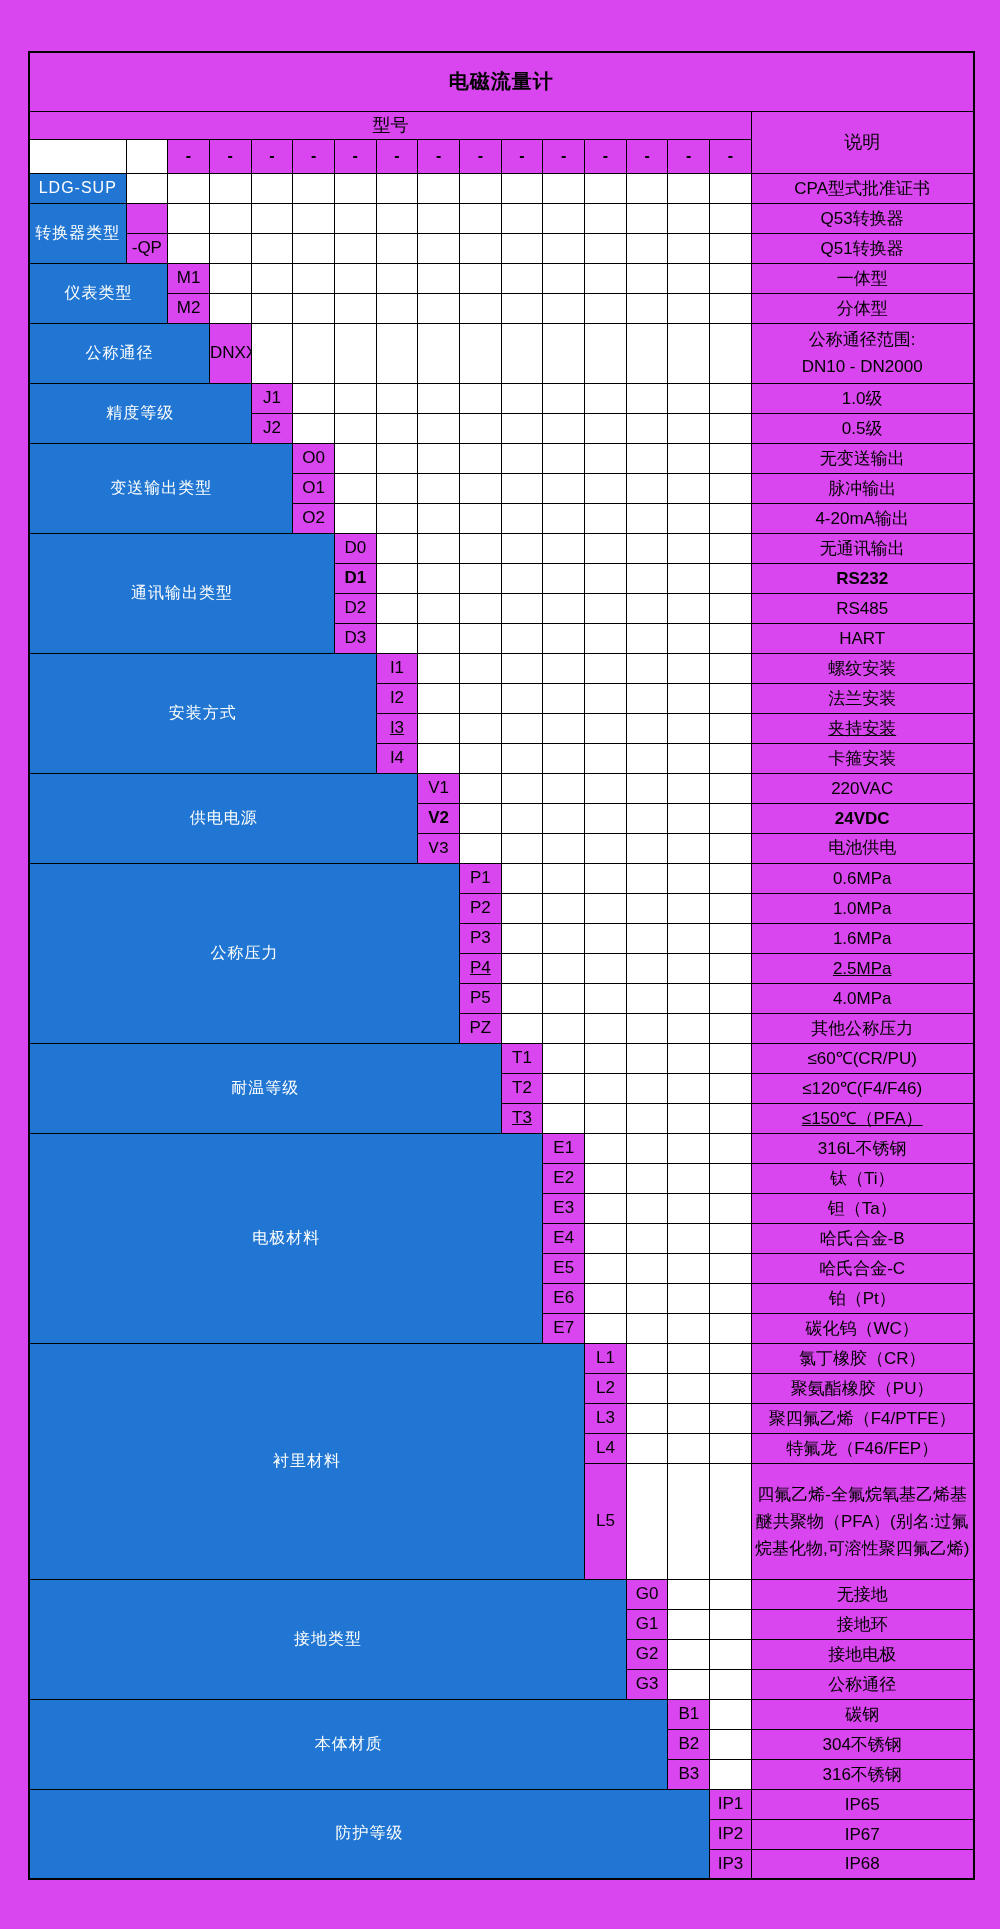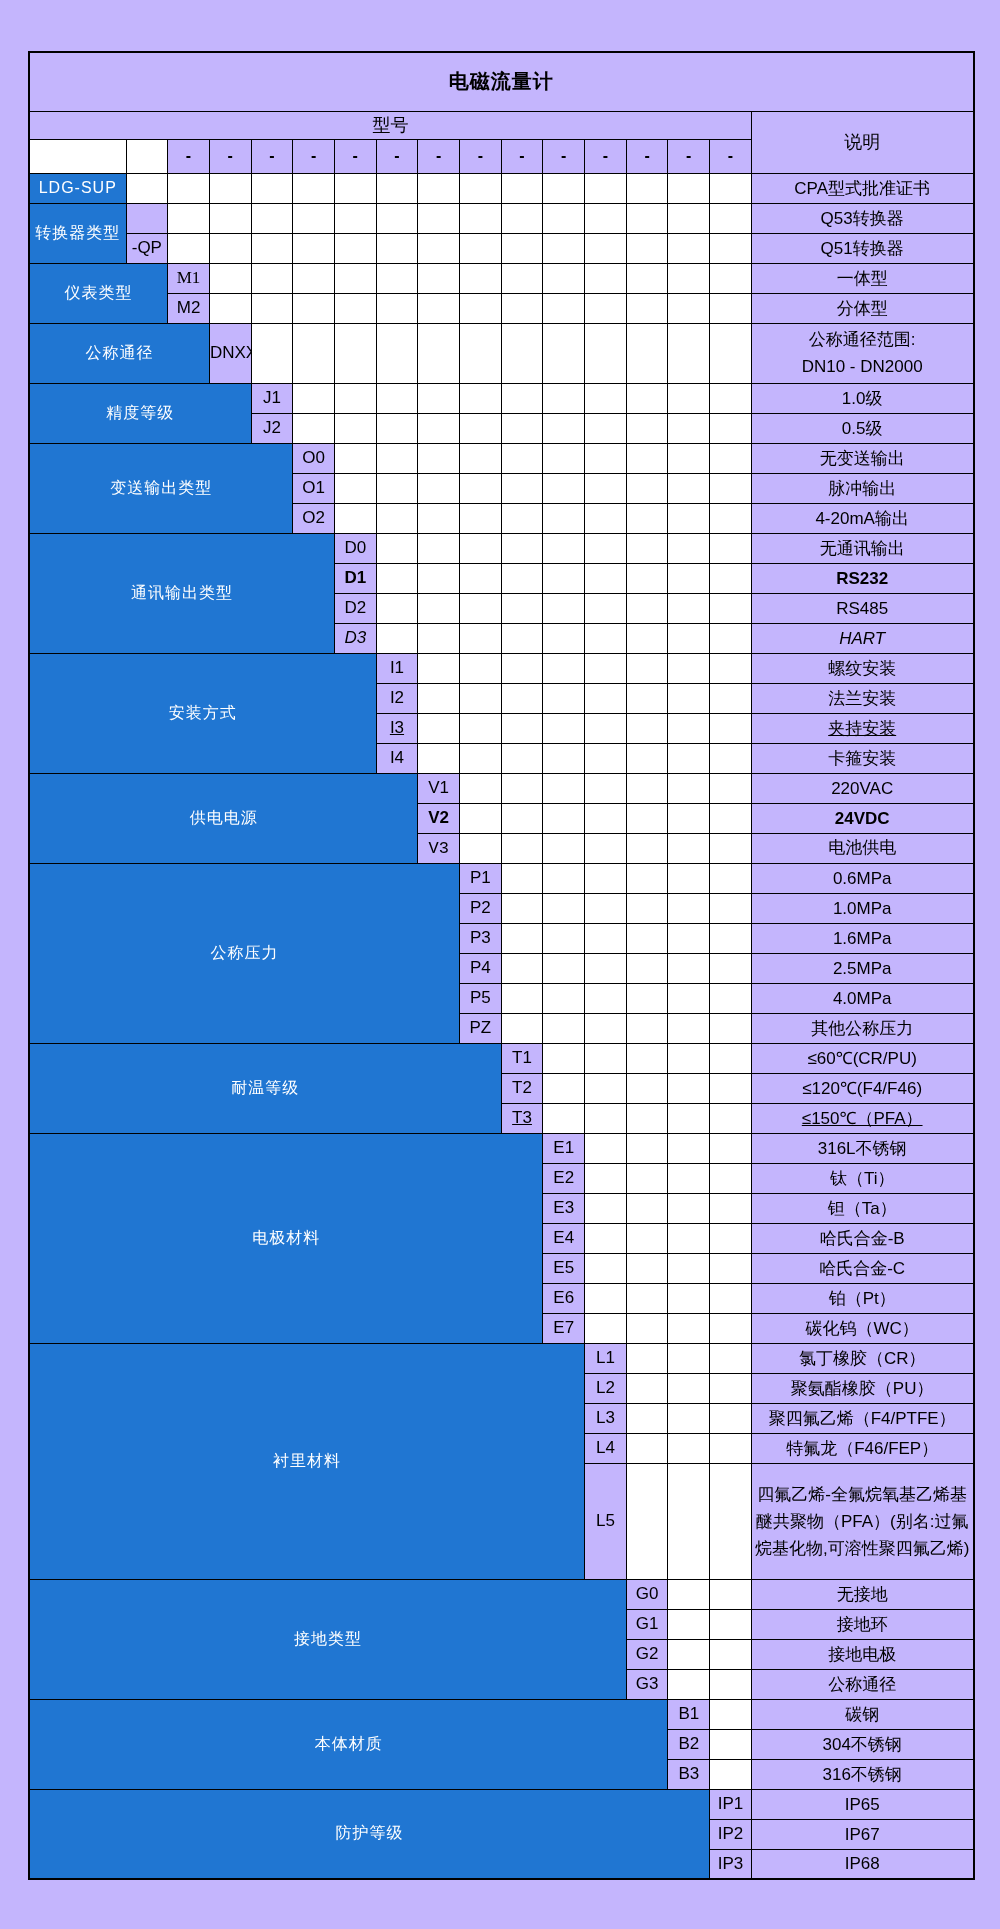--- a/index.html
+++ b/index.html
@@ -1,17 +1,17 @@
 <!DOCTYPE html>
 <html><head>
 <meta charset="utf-8">
 <style>
   html,body{margin:0;padding:0;background:#ffffff;}
   body{width:1000px;height:1929px;font-family:"Liberation Sans",sans-serif;color:#000;}
-  .page{position:relative;width:1000px;height:1929px;background:#c4b5fd;overflow:hidden;}
+  .page{position:relative;width:1000px;height:1929px;background:#d946ef;overflow:hidden;}
   table.spec{
     position:absolute;left:28px;top:51px;
     width:944px;border-collapse:collapse;table-layout:fixed;
     border:2px solid #000;
     font-size:17px;
   }
   table.spec td{border:1px solid #000;padding:0;overflow:hidden;text-align:center;vertical-align:middle;}
   td.title-cell{font-size:20px;font-weight:bold;letter-spacing:1px;}
   td.model-header{font-size:18px;}
   td.desc-header{font-size:18px;}
@@ -122,21 +122,21 @@
           <td class="blank-cell"></td>
           <td class="blank-cell"></td>
           <td class="blank-cell"></td>
           <td class="blank-cell"></td>
           <td class="blank-cell"></td>
           <td class="blank-cell"></td>
           <td class="blank-cell"></td>
           <td class="blank-cell"></td>
           <td class="desc-cell">Q51转换器</td>
         </tr>
-        <tr style="height: 30px; font-family: Liberation Serif, serif;">
+        <tr style="height: 30px;">
           <td class="cat" rowspan="2" colspan="2">仪表类型</td>
           <td class="code-cell">M1</td>
           <td class="blank-cell"></td>
           <td class="blank-cell"></td>
           <td class="blank-cell"></td>
           <td class="blank-cell"></td>
           <td class="blank-cell"></td>
           <td class="blank-cell"></td>
           <td class="blank-cell"></td>
           <td class="blank-cell"></td>
@@ -289,21 +289,21 @@
           <td class="blank-cell"></td>
           <td class="blank-cell"></td>
           <td class="blank-cell"></td>
           <td class="blank-cell"></td>
           <td class="blank-cell"></td>
           <td class="blank-cell"></td>
           <td class="blank-cell"></td>
           <td class="blank-cell"></td>
           <td class="desc-cell">RS485</td>
         </tr>
-        <tr style="height: 30px; font-style: italic;">
+        <tr style="height: 30px;">
           <td class="code-cell">D3</td>
           <td class="blank-cell"></td>
           <td class="blank-cell"></td>
           <td class="blank-cell"></td>
           <td class="blank-cell"></td>
           <td class="blank-cell"></td>
           <td class="blank-cell"></td>
           <td class="blank-cell"></td>
           <td class="blank-cell"></td>
           <td class="blank-cell"></td>
@@ -416,21 +416,21 @@
         <tr style="height: 30px;">
           <td class="code-cell">P3</td>
           <td class="blank-cell"></td>
           <td class="blank-cell"></td>
           <td class="blank-cell"></td>
           <td class="blank-cell"></td>
           <td class="blank-cell"></td>
           <td class="blank-cell"></td>
           <td class="desc-cell">1.6MPa</td>
         </tr>
-        <tr style="height: 30px;">
+        <tr style="height: 30px; text-decoration: underline;">
           <td class="code-cell">P4</td>
           <td class="blank-cell"></td>
           <td class="blank-cell"></td>
           <td class="blank-cell"></td>
           <td class="blank-cell"></td>
           <td class="blank-cell"></td>
           <td class="blank-cell"></td>
           <td class="desc-cell">2.5MPa</td>
         </tr>
         <tr style="height: 30px;">

